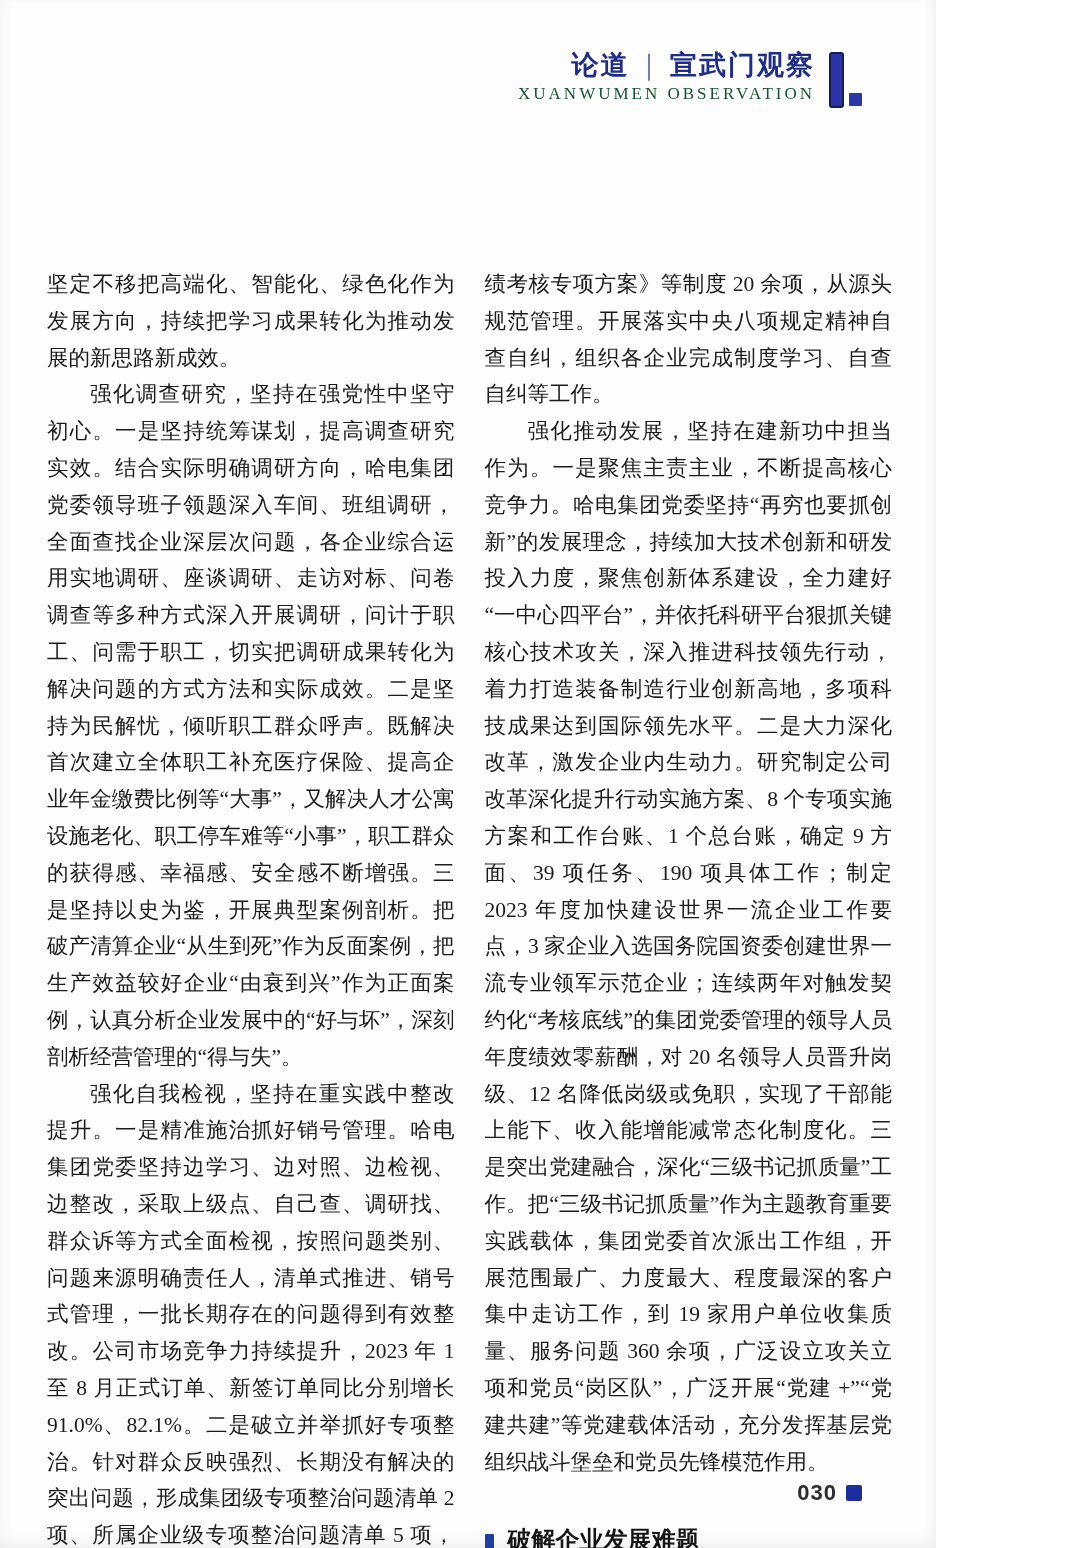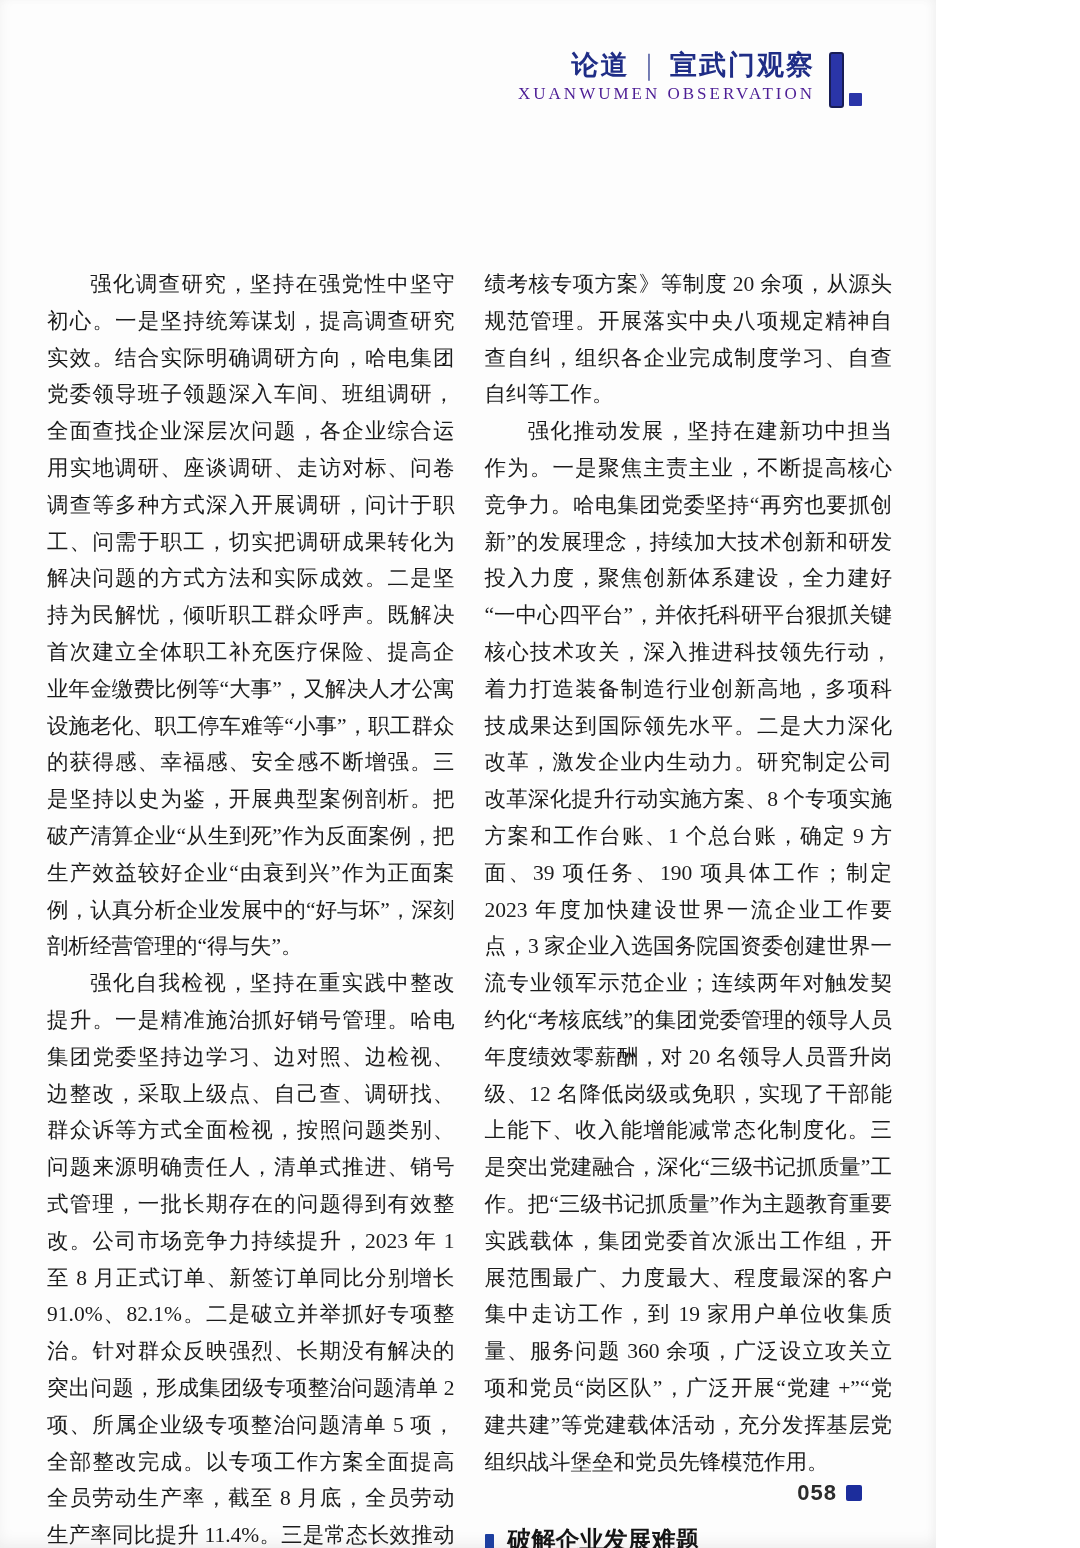--- a/index.html
+++ b/index.html
@@ -19,21 +19,21 @@
   .header-text{text-align:right;}
   .header-cn{
     font-family:"Liberation Sans","DejaVu Sans",sans-serif;
     font-weight:bold;font-size:27px;line-height:30px;
     letter-spacing:2px;white-space:nowrap;
   }
   .header-cn .divider{font-weight:normal;padding:0 6px;opacity:.75;}
   .header-en{
     margin-top:4px;
     font-family:"Liberation Serif","DejaVu Serif",serif;
-    font-size:17px;letter-spacing:3px;color:#4c1d95;white-space:nowrap;
+    font-size:17px;letter-spacing:3px;color:#14532d;white-space:nowrap;
   }
   .logo{display:flex;align-items:flex-end;gap:5px;height:58px;}
   .logo-bar{width:15px;height:56px;border-radius:3px;border:2px solid #181d55;box-sizing:border-box;}
   .logo-square{width:13px;height:13px;margin-bottom:2px;border-radius:1px;}
   
   .content{
     position:absolute;top:266px;left:47px;right:44px;
     display:flex;gap:30px;
     color:#1b1b1b;
   }
@@ -74,35 +74,36 @@
     </div>
     <div class="logo">
       <div class="logo-bar" id="logo-bar" style="background: rgb(42, 53, 168);"></div>
       <div class="logo-square" id="logo-square" style="background: rgb(42, 53, 168);"></div>
     </div>
   </div>
 
   <div class="content">
 
     <div class="col">
+      <p>坚定不移把高端化、智能化、绿色化作为发展方向，持续把学习成果转化为推动发展的新思路新成效。</p>
       <p class="indent">强化调查研究，坚持在强党性中坚守初心。一是坚持统筹谋划，提高调查研究实效。结合实际明确调研方向，哈电集团党委领导班子领题深入车间、班组调研，全面查找企业深层次问题，各企业综合运用实地调研、座谈调研、走访对标、问卷调查等多种方式深入开展调研，问计于职工、问需于职工，切实把调研成果转化为解决问题的方式方法和实际成效。二是坚持为民解忧，倾听职工群众呼声。既解决首次建立全体职工补充医疗保险、提高企业年金缴费比例等“大事”，又解决人才公寓设施老化、职工停车难等“小事”，职工群众的获得感、幸福感、安全感不断增强。三是坚持以史为鉴，开展典型案例剖析。把破产清算企业“从生到死”作为反面案例，把生产效益较好企业“由衰到兴”作为正面案例，认真分析企业发展中的“好与坏”，深刻剖析经营管理的“得与失”。</p>
       <p class="indent">强化自我检视，坚持在重实践中整改提升。一是精准施治抓好销号管理。哈电集团党委坚持边学习、边对照、边检视、边整改，采取上级点、自己查、调研找、群众诉等方式全面检视，按照问题类别、问题来源明确责任人，清单式推进、销号式管理，一批长期存在的问题得到有效整改。公司市场竞争力持续提升，2023 年 1 至 8 月正式订单、新签订单同比分别增长 91.0%、82.1%。二是破立并举抓好专项整治。针对群众反映强烈、长期没有解决的突出问题，形成集团级专项整治问题清单 2 项、所属企业级专项整治问题清单 5 项，全部整改完成。以专项工作方案全面提高全员劳动生产率，截至 8 月底，全员劳动生产率同比提升 11.4%。三是常态长效推动建章立制。针对发现的问题、制度漏洞，制定、修订《法治合规风控信息化建设规划方案》《哈电集团所属单位经营业</p>
     </div>
 
     <div class="col">
       <p>绩考核专项方案》等制度 20 余项，从源头规范管理。开展落实中央八项规定精神自查自纠，组织各企业完成制度学习、自查自纠等工作。</p>
       <p class="indent">强化推动发展，坚持在建新功中担当作为。一是聚焦主责主业，不断提高核心竞争力。哈电集团党委坚持“再穷也要抓创新”的发展理念，持续加大技术创新和研发投入力度，聚焦创新体系建设，全力建好“一中心四平台”，并依托科研平台狠抓关键核心技术攻关，深入推进科技领先行动，着力打造装备制造行业创新高地，多项科技成果达到国际领先水平。二是大力深化改革，激发企业内生动力。研究制定公司改革深化提升行动实施方案、8 个专项实施方案和工作台账、1 个总台账，确定 9 方面、39 项任务、190 项具体工作；制定 2023 年度加快建设世界一流企业工作要点，3 家企业入选国务院国资委创建世界一流专业领军示范企业；连续两年对触发契约化“考核底线”的集团党委管理的领导人员年度绩效零薪酬，对 20 名领导人员晋升岗级、12 名降低岗级或免职，实现了干部能上能下、收入能增能减常态化制度化。三是突出党建融合，深化“三级书记抓质量”工作。把“三级书记抓质量”作为主题教育重要实践载体，集团党委首次派出工作组，开展范围最广、力度最大、程度最深的客户集中走访工作，到 19 家用户单位收集质量、服务问题 360 余项，广泛设立攻关立项和党员“岗区队”，广泛开展“党建 +”“党建共建”等党建载体活动，充分发挥基层党组织战斗堡垒和党员先锋模范作用。</p>
 
       <div class="section-heading">
         <span class="bar" id="heading-bar" style="background: rgb(29, 63, 160);"></span>
         <span>破解企业发展难题</span>
       </div>
 
     </div>
 
   </div>
 
   <div class="footer">
-    <span class="page-number">058</span>
+    <span class="page-number">030</span>
     <span class="page-square" id="page-square" style="background: rgb(28, 45, 156);"></span>
   </div>
 
 </div>
 
 </body></html>

